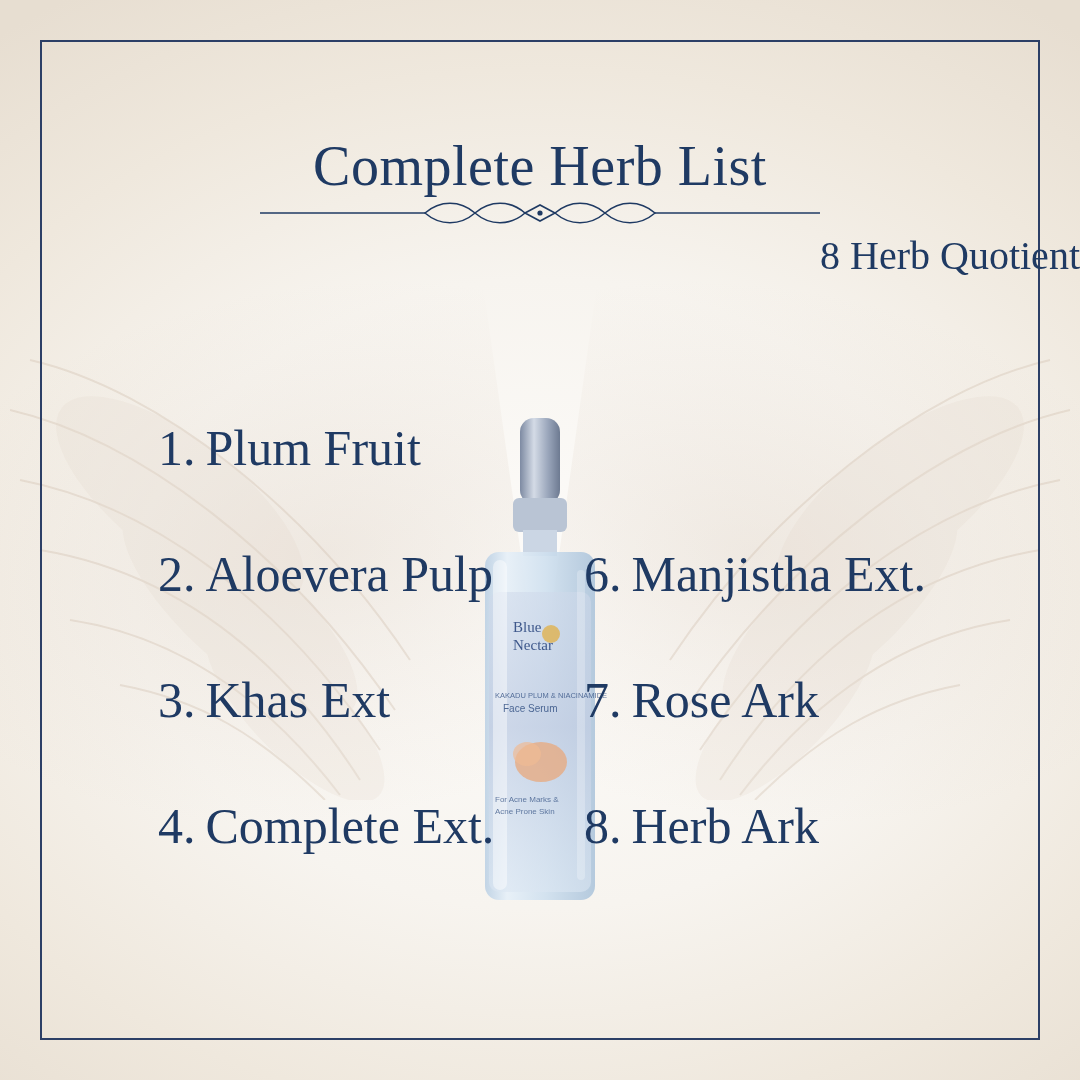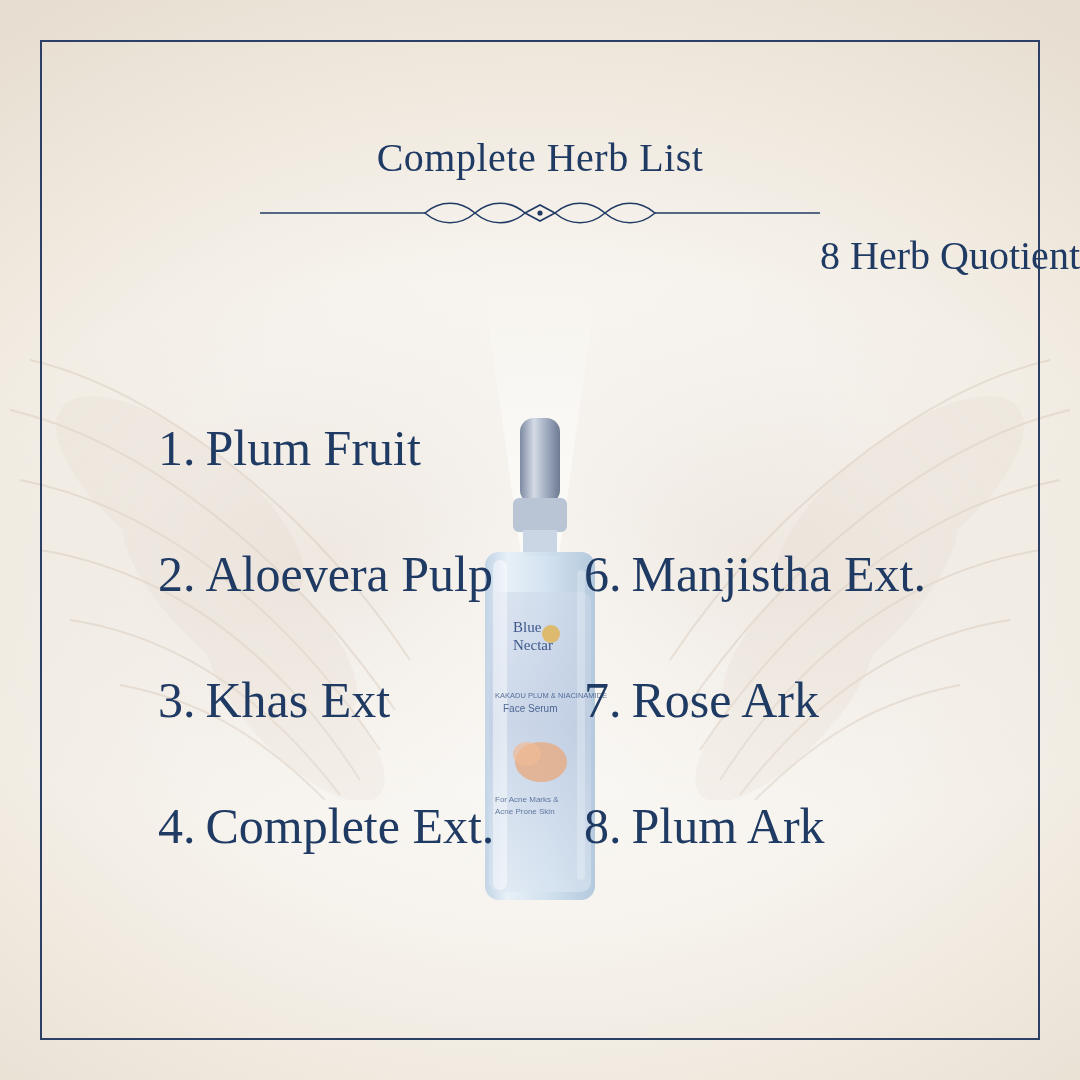--- a/index.html
+++ b/index.html
@@ -73,21 +73,21 @@
     height: 1080px;
     z-index: 5;
   }
 
   .title {
     position: absolute;
     top: 134px;
     left: 0;
     width: 1080px;
     text-align: center;
-    font-size: 40px;
+    font-size: 56px;
     letter-spacing: 0.5px;
     color: #1f3a63;
     font-family: "Liberation Serif", serif;
   }
 
   .divider {
     position: absolute;
     top: 196px;
     left: 50%;
     transform: translateX(-50%);
@@ -261,17 +261,17 @@
         <span class="num">4.</span><span>Complete Ext.</span>
       </div>
 
       <div class="herb c1 r1">
         <span class="num">6.</span><span>Manjistha Ext.</span>
       </div>
       <div class="herb c1 r2">
         <span class="num">7.</span><span>Rose Ark</span>
       </div>
       <div class="herb c1 r3">
-        <span class="num">8.</span><span>Plum Ark</span>
+        <span class="num">8.</span><span>Herb Ark</span>
       </div>
     </div>
   </div>
 </div>
 
 </body></html>

